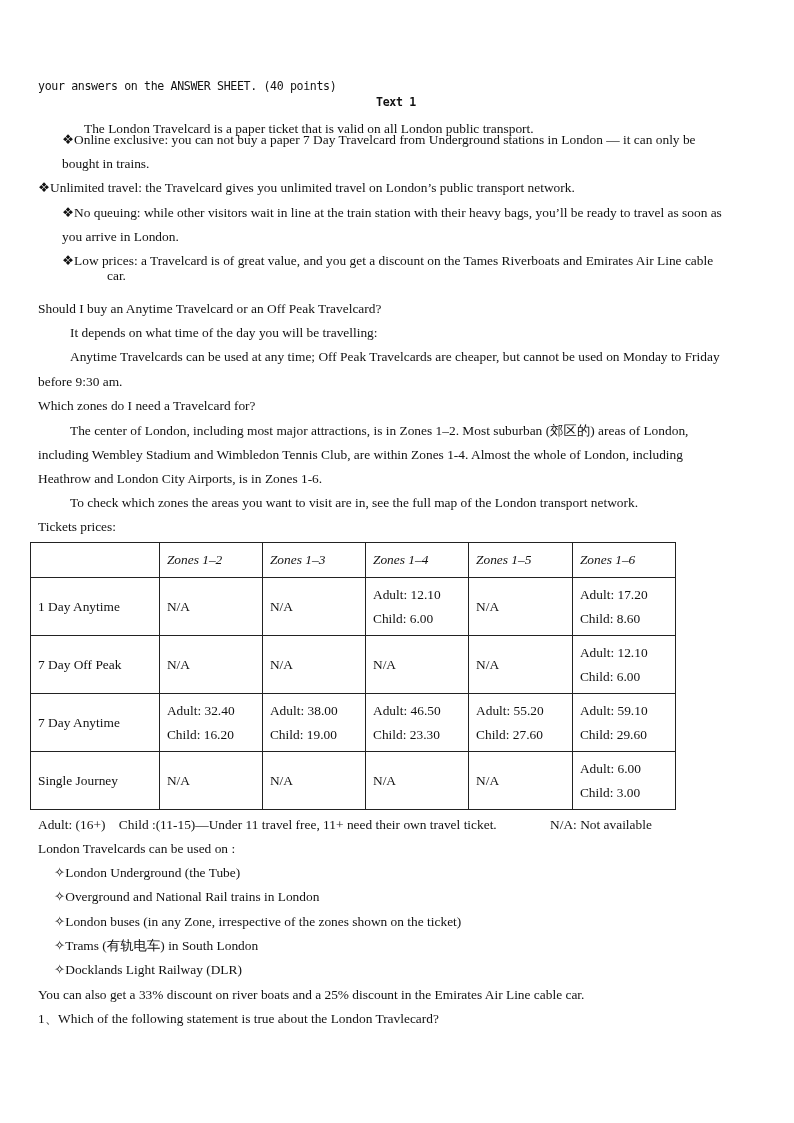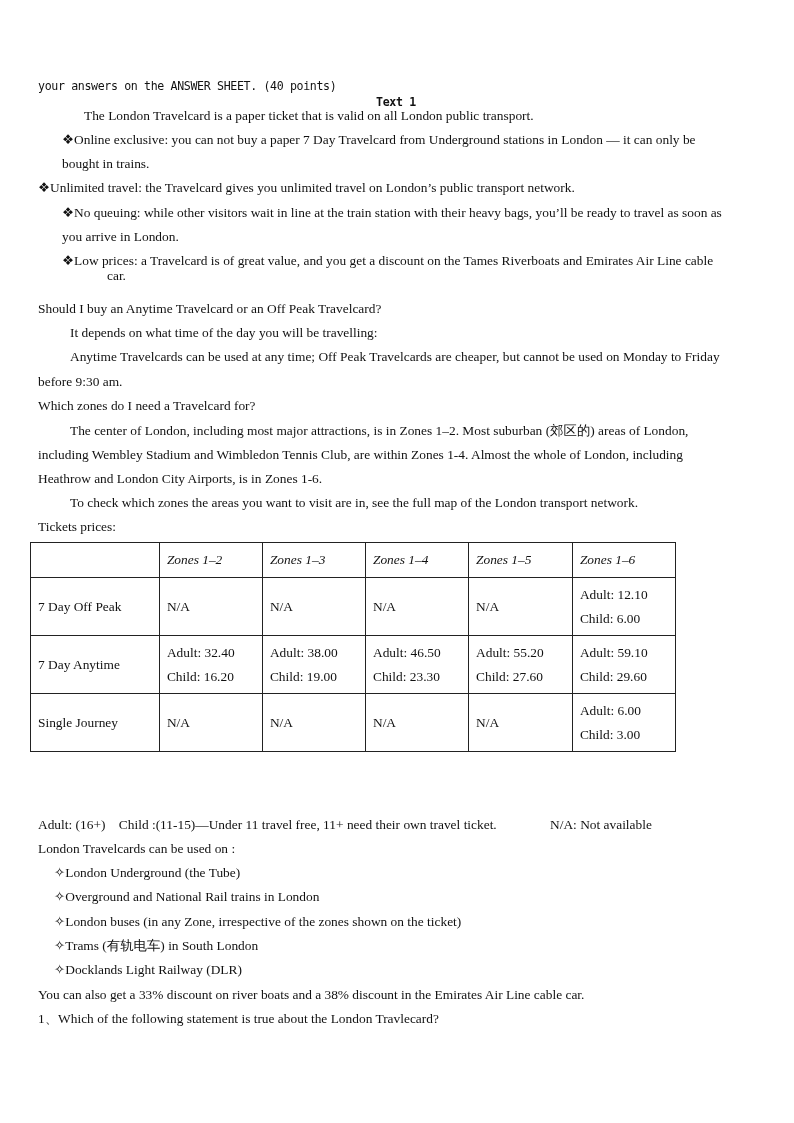--- a/index.html
+++ b/index.html
@@ -4,21 +4,21 @@
   <style>
     html, body { margin: 0; padding: 0; background: #ffffff; }
     body { width: 794px; height: 1123px; position: relative; overflow: hidden; color: #111; }
     .page { position: absolute; left: 0; top: 0; width: 676px; height: 1123px; }
     .serif { font-family: "Liberation Serif", "DejaVu Serif", serif; font-size: 13.4px; }
     .mono { font-family: "DejaVu Sans Mono", "Liberation Mono", monospace; font-size: 11.6px; letter-spacing: -0.35px; }
     .line { position: absolute; white-space: nowrap; line-height: 16px; }
     .l38 { left: 38px; }
     .l62 { left: 62px; }
     .l70 { left: 70px; }
-    .l84 { left: 84px; }
+    .l84 { left: 84px; margin-top: 13px; }
     .l54 { left: 54px; }
     table.prices { position: absolute; left: 30px; top: 542px; border-collapse: collapse; font-family: "Liberation Serif", "DejaVu Serif", serif; font-size: 13.4px; }
     table.prices td { border: 1.3px solid #222; padding: 0 7px; vertical-align: middle; line-height: 24px; }
     table.prices tr.hdr td { height: 34px; font-style: italic; }
     table.prices tr.body td { height: 57px; }
     .c0 { width: 130px; }
     .c1 { width: 101px; }
     .c2 { width: 101px; }
     .c3 { width: 101px; }
     .c4 { width: 102px; }
@@ -63,20 +63,40 @@
 
   <table class="prices">
     <tbody>
         <tr class="hdr">
       <td class="c0"></td>
       <td class="c1">Zones 1–2</td>
       <td class="c2">Zones 1–3</td>
       <td class="c3">Zones 1–4</td>
       <td class="c4">Zones 1–5</td>
       <td class="c5">Zones 1–6</td>
+    </tr>
+    <tr class="body">
+      <td>1 Day Anytime</td>
+      <td>
+            <span class="cell-line">N/A</span>
+          </td>
+      <td>
+            <span class="cell-line">N/A</span>
+          </td>
+      <td>
+            <span class="cell-line">Adult: 12.10</span>
+            <span class="cell-line">Child: 6.00</span>
+          </td>
+      <td>
+            <span class="cell-line">N/A</span>
+          </td>
+      <td>
+            <span class="cell-line">Adult: 17.20</span>
+            <span class="cell-line">Child: 8.60</span>
+          </td>
     </tr>
     <tr class="body">
       <td>7 Day Off Peak</td>
       <td>
             <span class="cell-line">N/A</span>
           </td>
       <td>
             <span class="cell-line">N/A</span>
           </td>
       <td>
@@ -139,17 +159,17 @@
     <div class="line l38" style="top:817px; white-space:pre;">Adult: (16+)    Child :(11-15)—Under 11 travel free, 11+ need their own travel ticket.</div>
     <div class="line" style="top:817px; left:550px;">N/A: Not available</div>
 
     <div class="line l38" style="top:841px;">London Travelcards can be used on :</div>
     <div class="line l54" style="top:865px;"><span>✧</span><span>London Underground (the Tube)</span></div>
     <div class="line l54" style="top:889px;"><span>✧</span><span>Overground and National Rail trains in London</span></div>
     <div class="line l54" style="top:914px;"><span>✧</span><span>London buses (in any Zone, irrespective of the zones shown on the ticket)</span></div>
     <div class="line l54" style="top:938px;"><span>✧</span><span>Trams (有轨电车) in South London</span></div>
     <div class="line l54" style="top:962px;"><span>✧</span><span>Docklands Light Railway (DLR)</span></div>
 
-    <div class="line l38" style="top:987px;">You can also get a 33% discount on river boats and a 38% discount in the Emirates Air Line cable car.</div>
+    <div class="line l38" style="top:987px;">You can also get a 33% discount on river boats and a 25% discount in the Emirates Air Line cable car.</div>
     <div class="line l38" style="top:1011px;">1、Which of the following statement is true about the London Travlecard?</div>
   </div>
 
 </div>
 
 </body></html>

